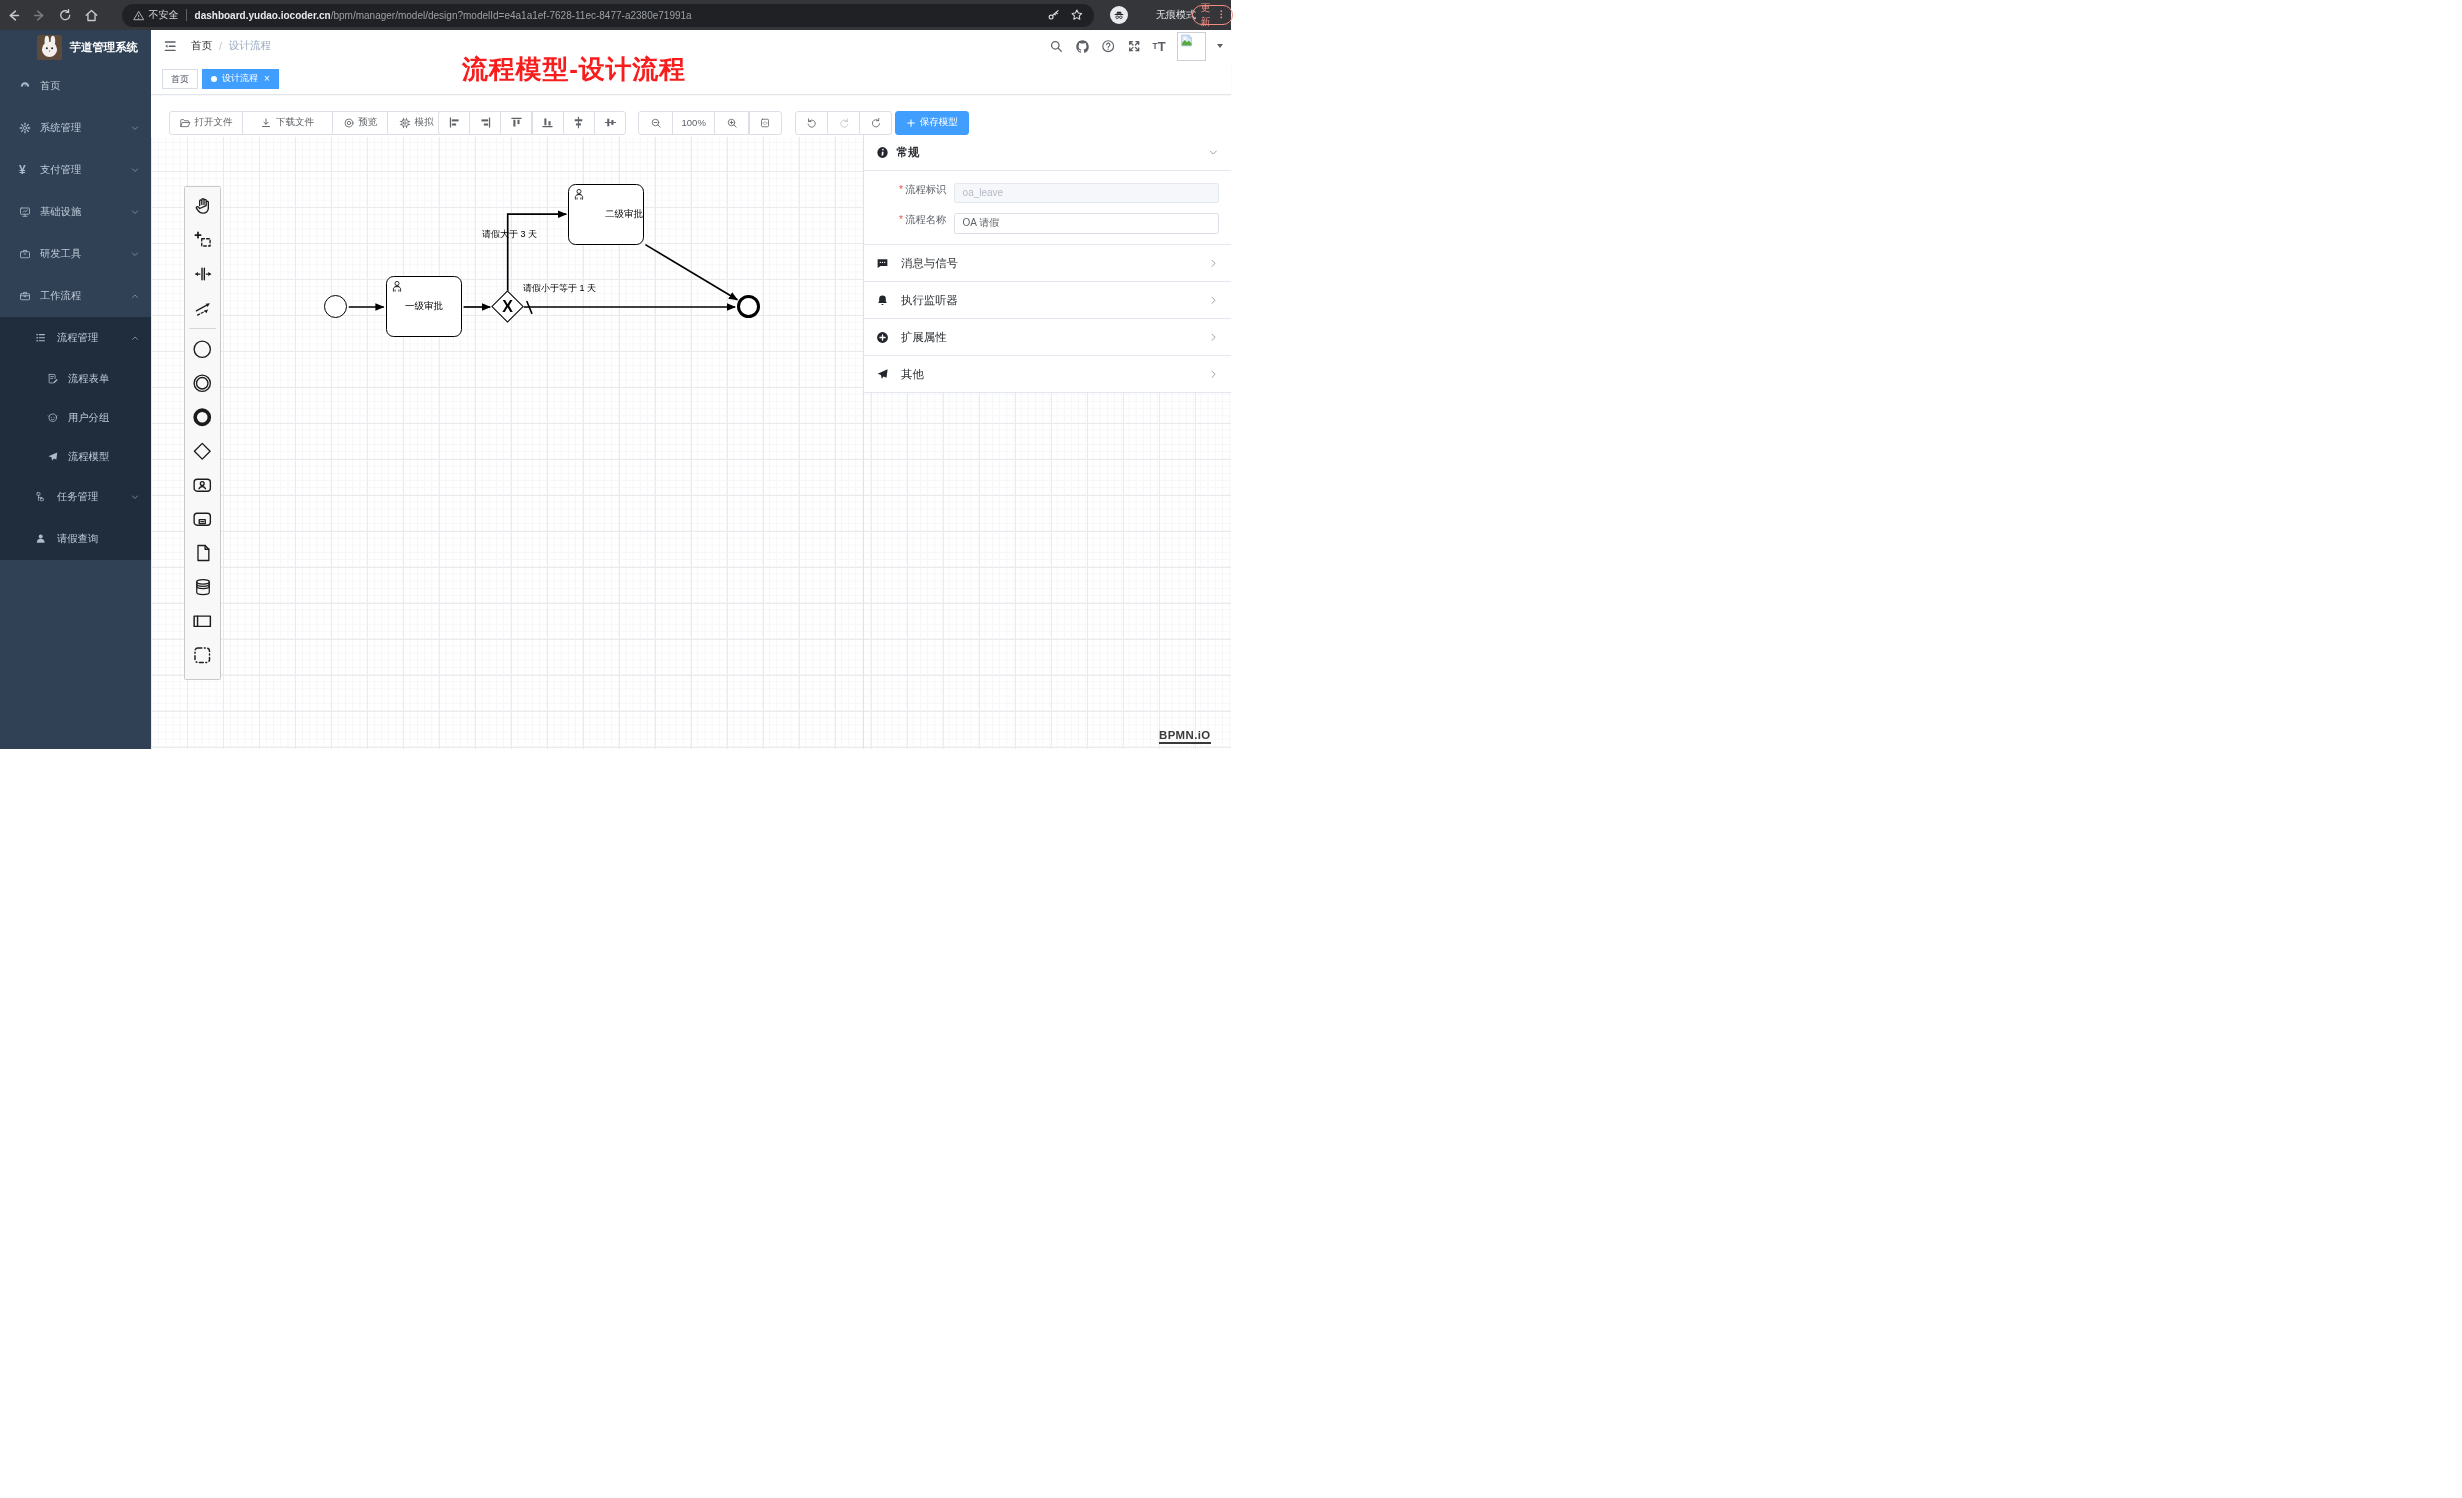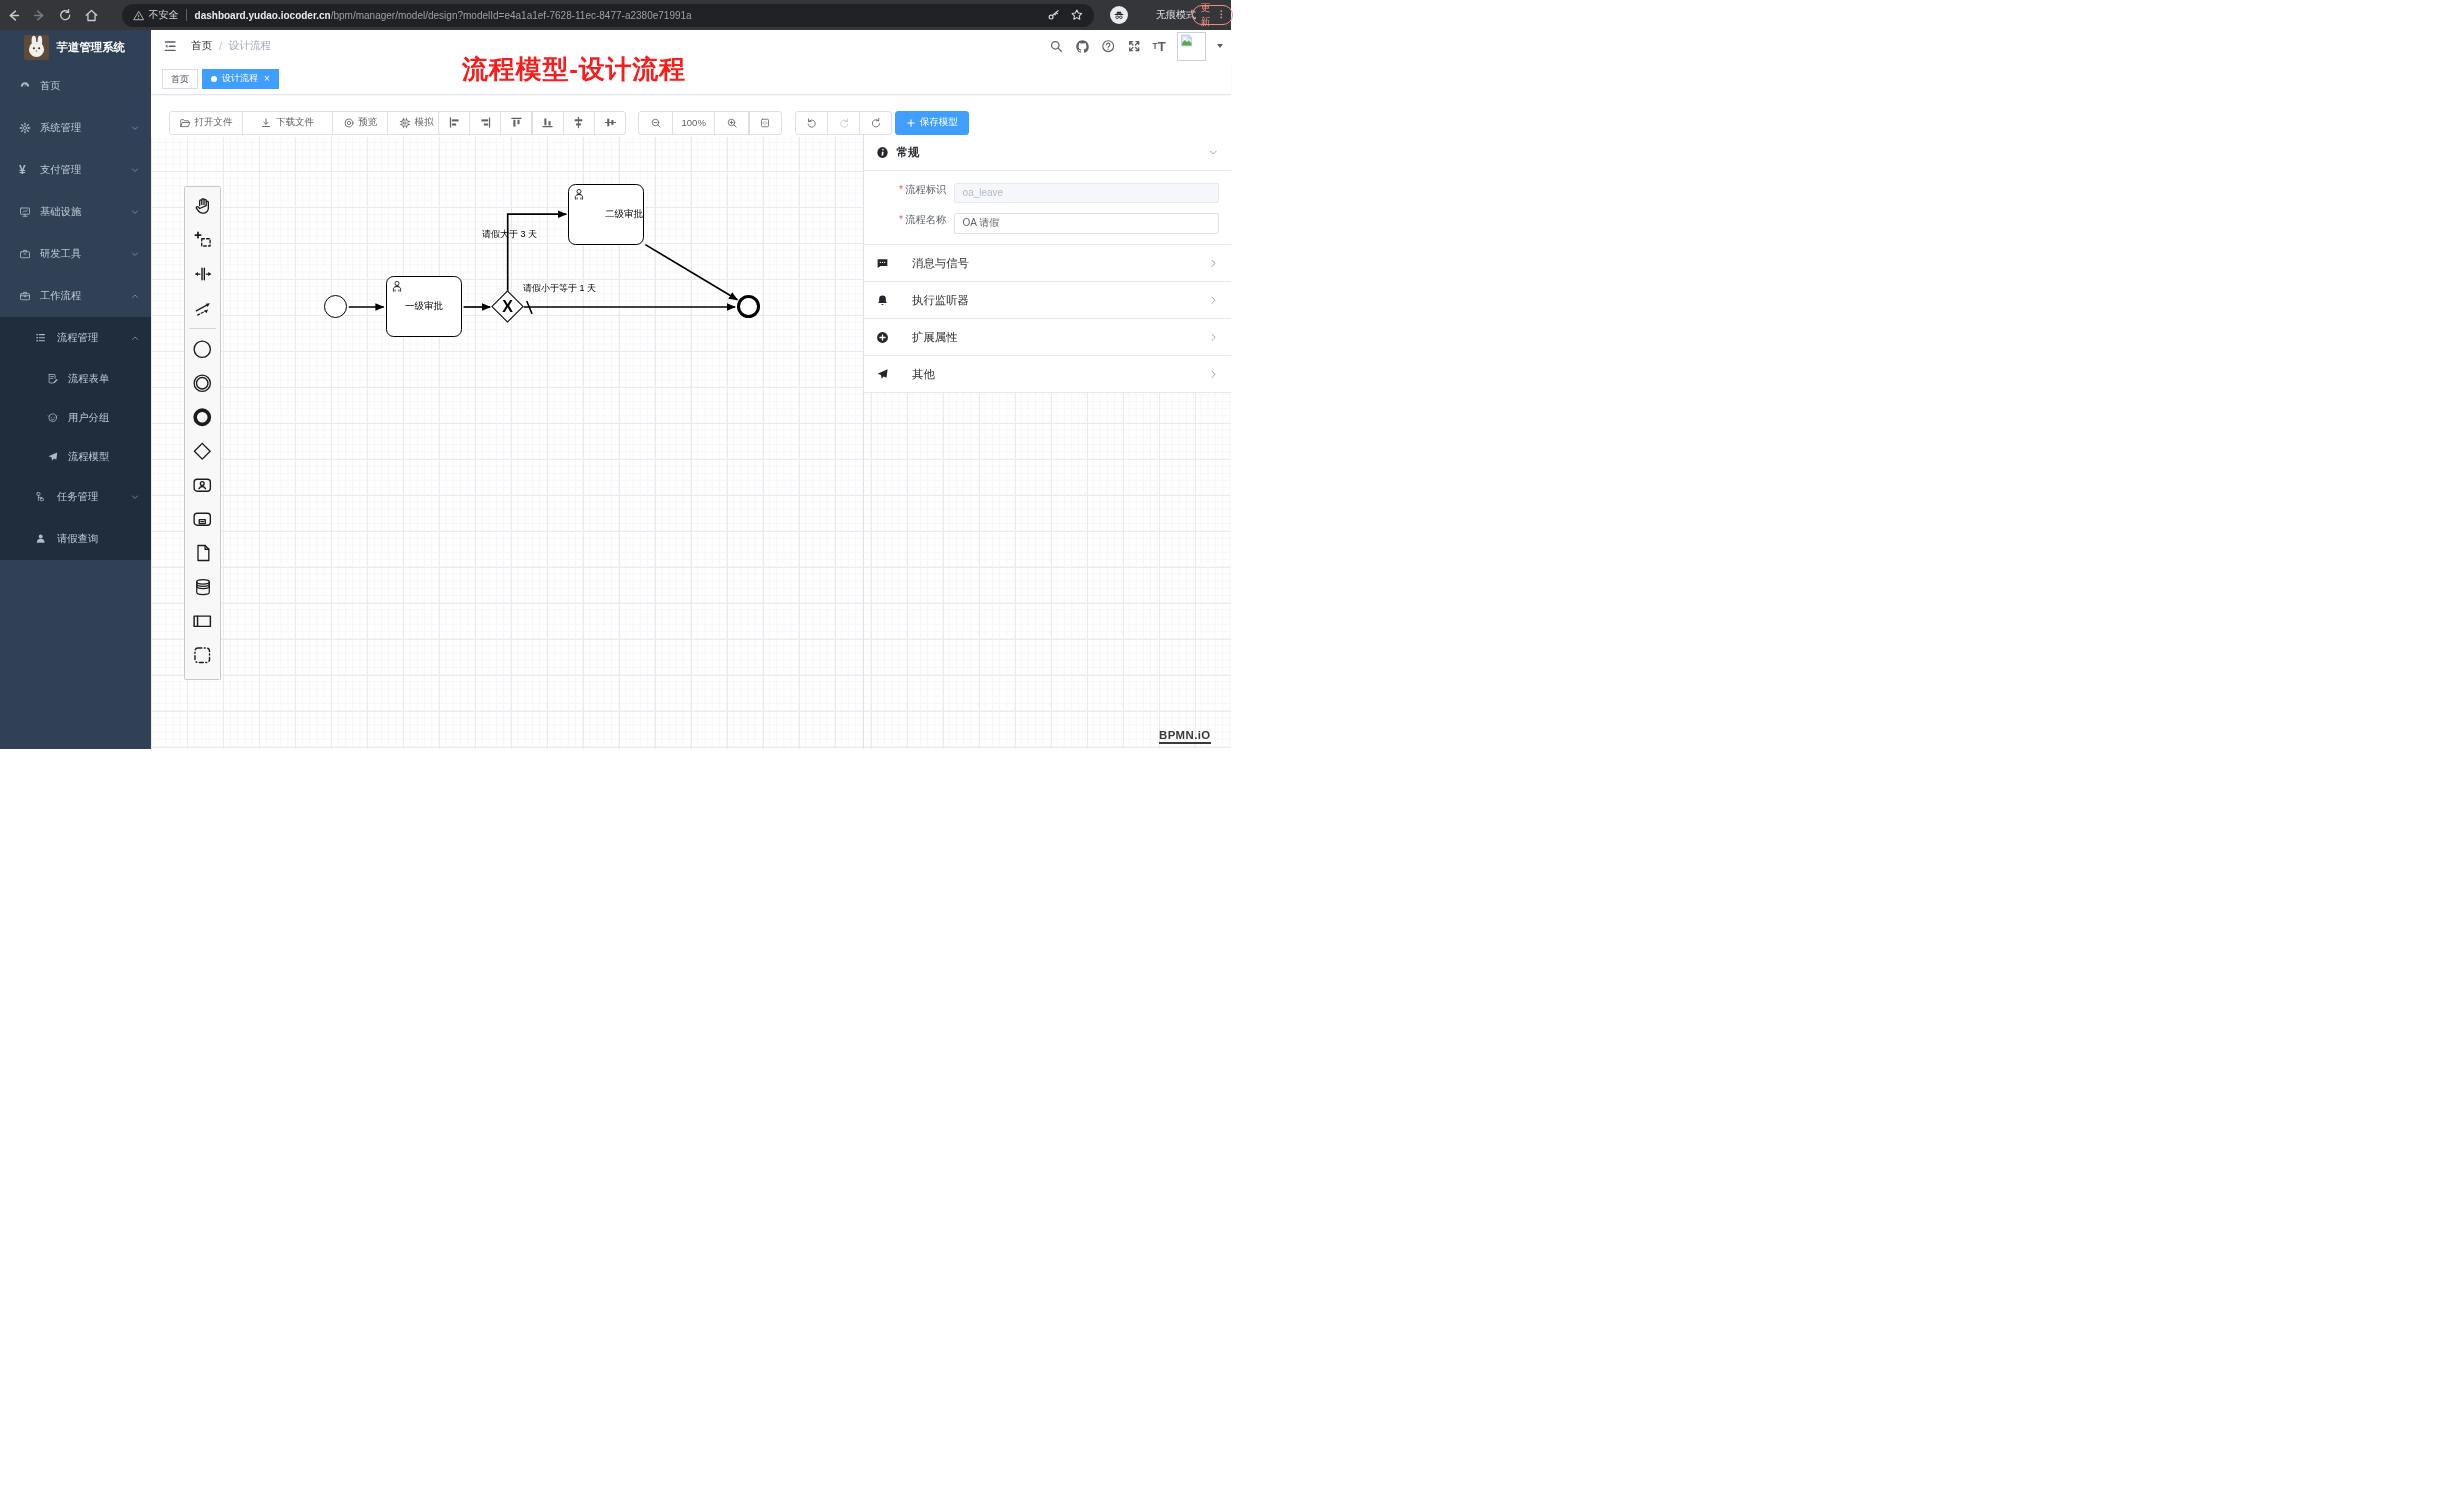--- a/index.html
+++ b/index.html
@@ -15,21 +15,21 @@
   .omni-host { font-size:10px; color:#e8eaed; font-weight:600; }
   .omni-path { font-size:10px; color:#9aa0a6; }
   .omni-right { margin-left:auto; display:flex; align-items:center; gap:9px; color:#d7dadd; }
   .incog { display:flex; align-items:center; gap:6px; margin-left:9px; }
   .incog-badge { width:18px; height:18px; border-radius:50%; background:#e8eaed; color:#202124; display:flex; align-items:center; justify-content:center; }
   .incog-label { color:#e8eaed; font-size:10px; }
   .update-chip { margin-left:12px; height:20px; border:1.1px solid #f28b82; border-radius:10.6px; display:flex; align-items:center; gap:5.3px; padding:0 6px 0 7.6px; color:#f28b82; font-size:10px; }
 
   
   .sidebar { position:absolute; left:0; top:30px; width:151px; height:719px; background:#304156; z-index:40; }
-  .logo-row { height:35px; display:flex; align-items:center; padding-left:24px; }
+  .logo-row { height:35px; display:flex; align-items:center; padding-left:24px;justify-content:center; }
   .logo-avatar { width:25px; height:25px; border-radius:2.3px; overflow:hidden; flex:none; }
   .logo-title { color:#fff; font-size:11.4px; font-weight:700; margin-left:7.6px; white-space:nowrap; }
   .menu-item { position:relative; display:flex; align-items:center; color:#bfcbd9; font-size:10.3px; cursor:pointer; }
   .menu-item .mi-icon { position:absolute; color:#aeb9c9; display:flex; }
   .menu-item .chev { position:absolute; right:10.6px; color:#8795a8; display:flex; }
   .mi-l1 { height:42px; } .mi-l1 .mi-icon { left:19px; } .mi-l1 .mi-label { margin-left:40px; }
   .mi-l2 { height:42px; background:#1f2d3d; } .mi-l2 .mi-icon { left:35px; } .mi-l2 .mi-label { margin-left:57px; }
   .mi-l3 { height:39px; background:#1f2d3d; } .mi-l3 .mi-icon { left:47px; } .mi-l3 .mi-label { margin-left:68px; }
 
   
@@ -94,21 +94,21 @@
   .panel-hd { height:36px; display:flex; align-items:center; padding:0 12px; border-bottom:0.8px solid #e4e7ed; }
   .panel-hd-title { font-size:11.4px; font-weight:700; color:#2b2f33; margin-left:7.6px; }
   .panel-hd .chev-dn { margin-left:auto; color:#8f949b; display:flex; }
   .fields { padding:1.5px 0 10.6px 0; border-bottom:0.8px solid #e4e7ed; }
   .field { display:flex; margin:10px 12px 0 0; }
   .field-label { width:90px; text-align:right; padding-right:7.6px; font-size:10.3px; color:#5b6168; white-space:nowrap; }
   .req { color:#f45656; margin-right:2.3px; }
   .field-input { flex:1; height:20.5px; border:0.8px solid #dcdfe6; border-radius:2.3px; padding:0 7.6px; font-size:10px; color:#5f6469; display:flex; align-items:center; background:#fff; }
   .field-input.disabled { background:#f5f7fa; border-color:#e4e8ef; color:#b4bac4; }
   .sec-row { height:37px; display:flex; align-items:center; padding:0 12px; border-bottom:0.8px solid #e4e7ed; cursor:pointer; }
-  .sec-label { font-size:11.4px; font-weight:500; color:#2b2f33; margin-left:23px; }
+  .sec-label { font-size:11.4px; font-weight:500; color:#2b2f33; margin-left:12px; }
   .sec-row .chev-rt { margin-left:auto; color:#8f949b; display:flex; }
   .pnl-ic { display:flex; color:#23272d; }
 
   .bpmn-logo { position:absolute; left:1159px; top:729px; font-size:11.4px; font-weight:700; color:#3a3a3a; letter-spacing:0.4px; border-bottom:2.7px solid #3a3a3a; padding-bottom:0.8px; z-index:23; }
 </style>
 </head>
 <body>
 
 <div class="browser-bar">
   <span class="nav-ic">

